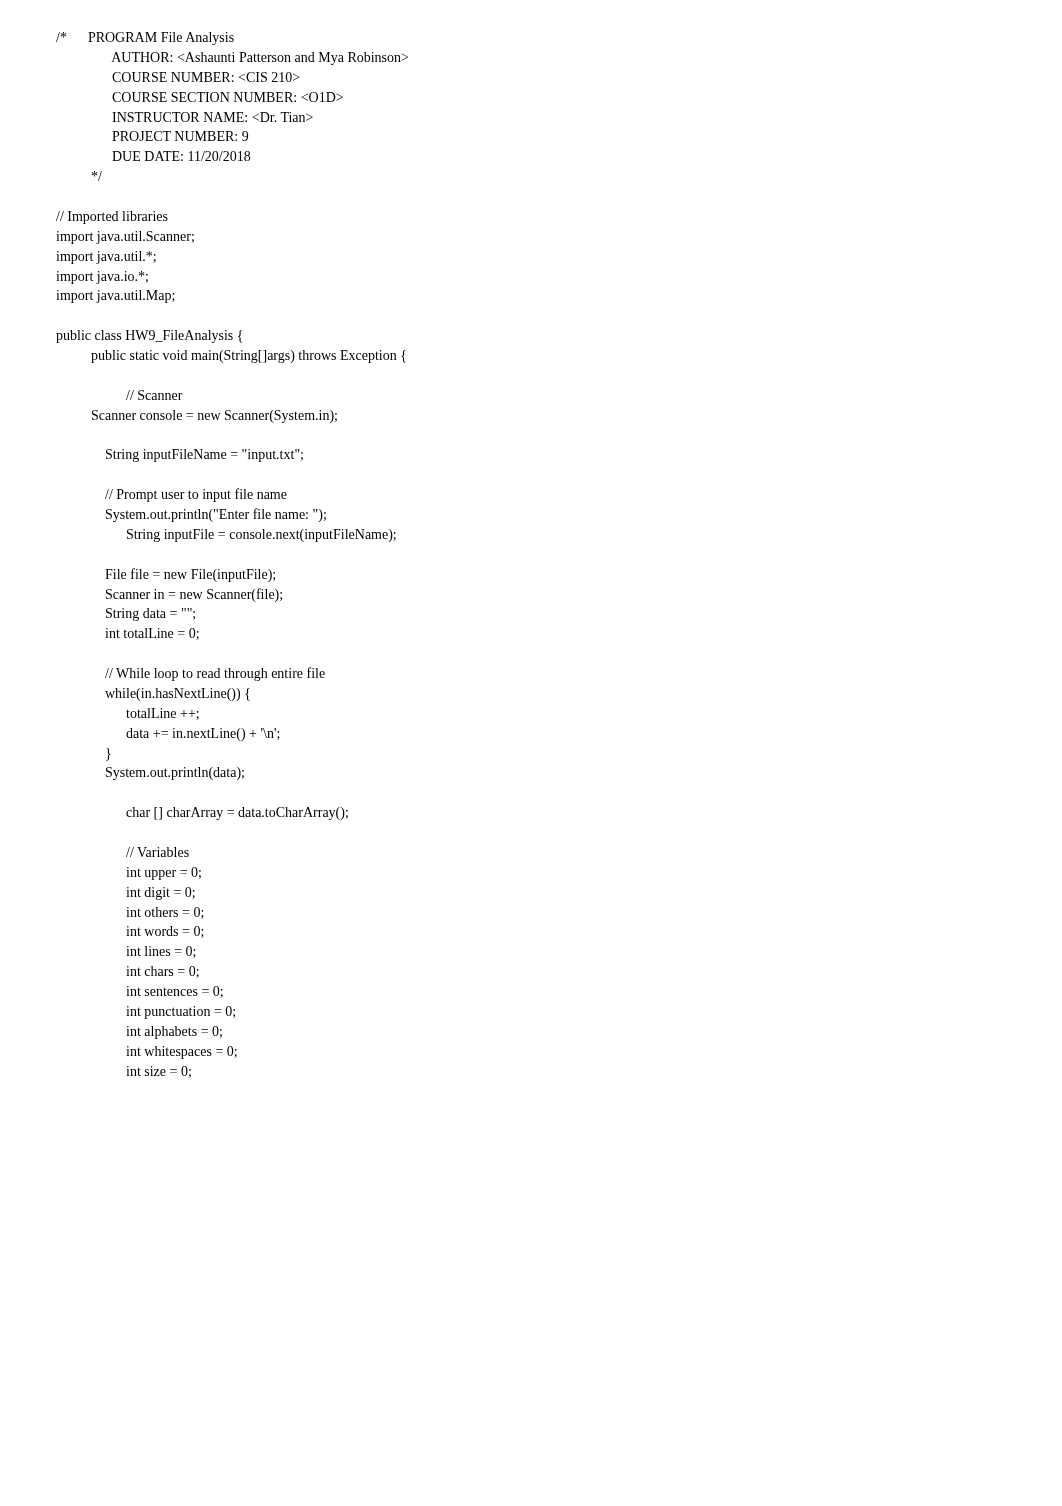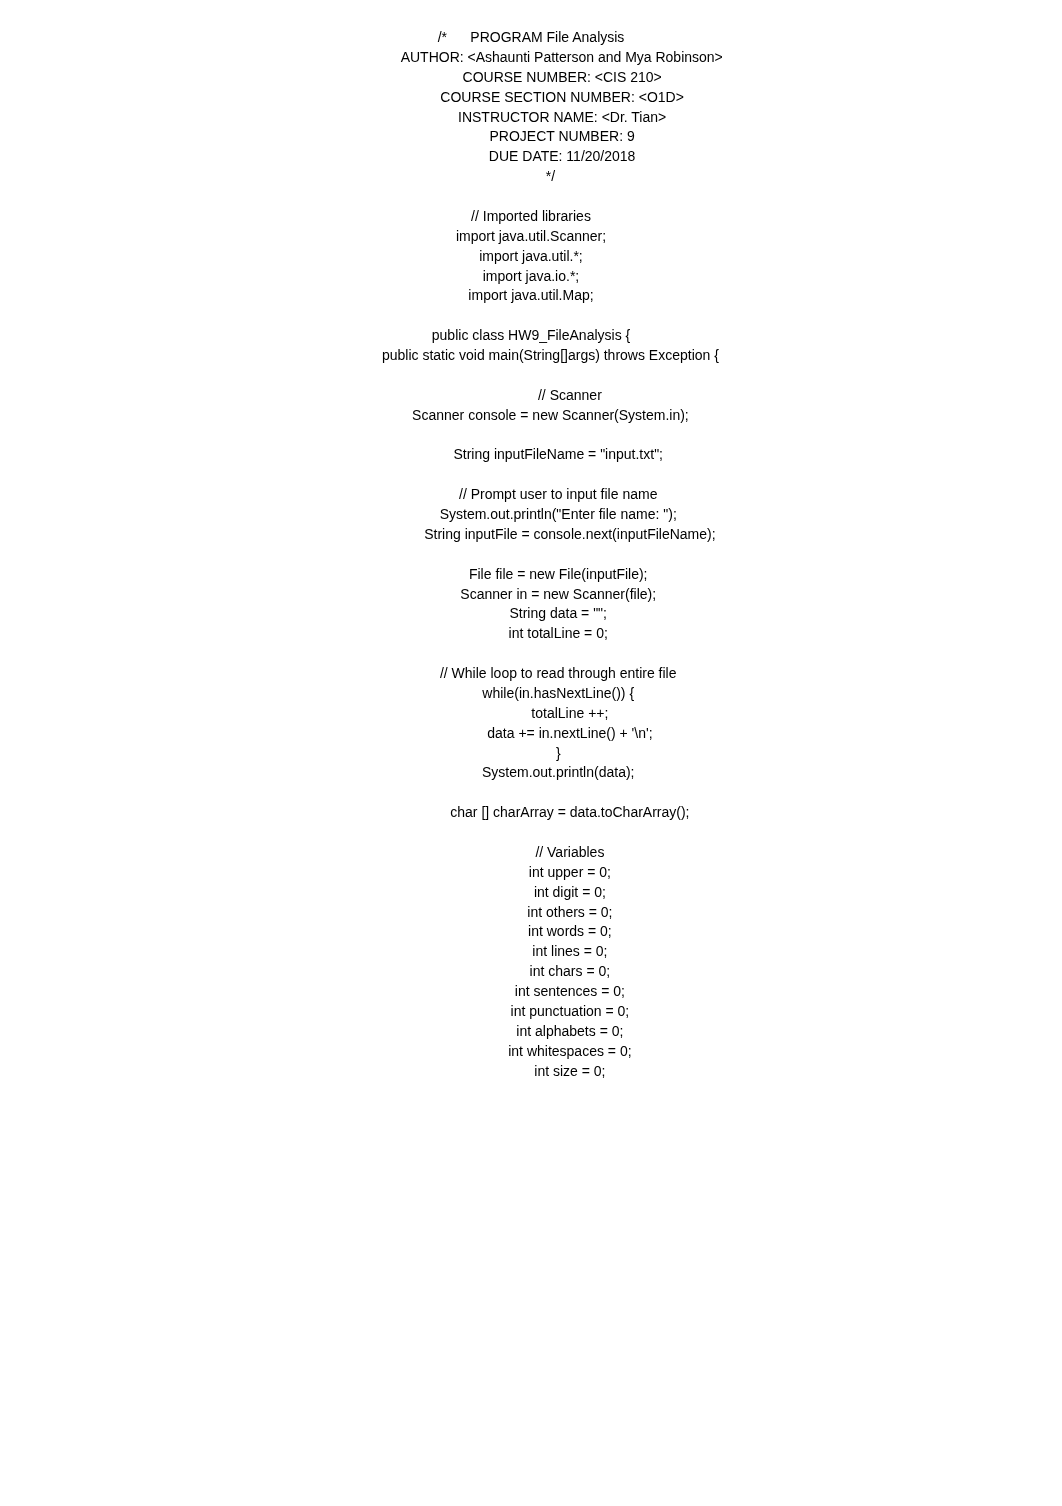--- a/index.html
+++ b/index.html
@@ -11,25 +11,24 @@
       background: #ffffff;
       font-family: "Times New Roman", Times, serif;
       font-size: 14px;
       line-height: 1.4;
       color: #000000;
       padding: 28px 56px;
       width: 1062px;
       position: relative;
     }
     pre.code {
-      font-family: Liberation Sans, sans-serif;
+      font-family: Liberation Serif, serif;
       white-space: pre;
       font-size: 14px;
       line-height: 1.42;
-      text-align: center;
     }
     .blur-region {
       position: absolute;
       background: #f0f0f0;
       border-radius: 6px;
       filter: blur(4px);
       opacity: 0.85;
     }
     .blur1 { left: 180px; top: 1186px; width: 240px; height: 18px; }
     .blur2 { left: 180px; top: 1224px; width: 520px; height: 18px; }

